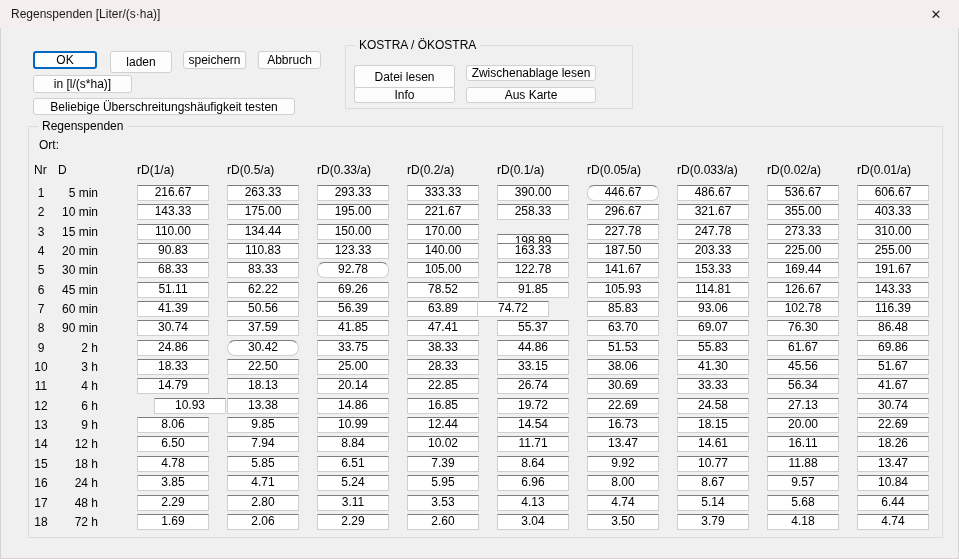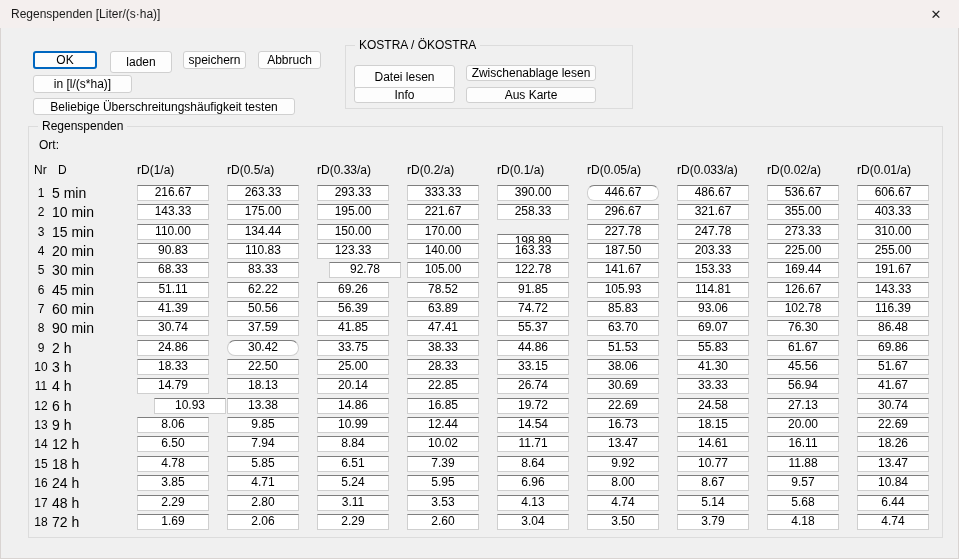--- a/index.html
+++ b/index.html
@@ -22,21 +22,21 @@
   .ort-label{position:absolute;font-size:12px;}
   .ort-input{position:absolute;box-sizing:border-box;background:#ffffff;border:1px solid #e4e4e4;
              border-bottom:2px solid #0077d4;display:flex;align-items:center;padding-left:1px;}
   .ort-input .sel{background:#0078d7;color:#ffffff;padding:0 2px;font-size:12px;line-height:14px;white-space:nowrap;}
   
   .thead{position:absolute;left:0;top:163px;width:100%;height:15px;}
   .th{position:absolute;top:0;font-size:12px;white-space:nowrap;}
   .tbody{position:absolute;left:0;top:185px;width:100%;}
   .trow{position:relative;height:19.35px;}
   .nr{position:absolute;left:28px;top:0;width:26px;height:16px;line-height:16px;text-align:center;font-size:12px;}
-  .dcol{position:absolute;left:52px;top:0;width:46px;height:16px;line-height:16px;text-align:left;font-size:14px;white-space:nowrap;}
+  .dcol{position:absolute;left:52px;top:0;width:46px;height:16px;line-height:16px;text-align:right;font-size:12px;white-space:nowrap;}
   .cell{position:absolute;top:0;width:72px;height:16px;box-sizing:border-box;background:#ffffff;
         border:1px solid #cfcfcf;border-top:1px solid #7e7e7e;
         text-align:center;font-size:12px;line-height:13px;}
 </style>
 </head>
 <body>
 
 <div class="dialog">
 
   <div class="titlebar">
@@ -130,21 +130,21 @@
         <div class="cell" style="left: 587px;">187.50</div>
         <div class="cell" style="left: 677px;">203.33</div>
         <div class="cell" style="left: 767px;">225.00</div>
         <div class="cell" style="left: 857px;">255.00</div>
       </div>
       <div class="trow">
         <span class="nr">5</span>
         <span class="dcol">30 min</span>
         <div class="cell" style="left: 137px;">68.33</div>
         <div class="cell" style="left: 227px;">83.33</div>
-        <div class="cell" style="left: 329px;">92.78</div>
+        <div class="cell" style="left: 317px; border-radius: 7px;">92.78</div>
         <div class="cell" style="left: 407px;">105.00</div>
         <div class="cell" style="left: 497px;">122.78</div>
         <div class="cell" style="left: 587px;">141.67</div>
         <div class="cell" style="left: 677px;">153.33</div>
         <div class="cell" style="left: 767px;">169.44</div>
         <div class="cell" style="left: 857px;">191.67</div>
       </div>
       <div class="trow">
         <span class="nr">6</span>
         <span class="dcol">45 min</span>
@@ -158,21 +158,21 @@
         <div class="cell" style="left: 767px;">126.67</div>
         <div class="cell" style="left: 857px;">143.33</div>
       </div>
       <div class="trow">
         <span class="nr">7</span>
         <span class="dcol">60 min</span>
         <div class="cell" style="left: 137px;">41.39</div>
         <div class="cell" style="left: 227px;">50.56</div>
         <div class="cell" style="left: 317px;">56.39</div>
         <div class="cell" style="left: 407px;">63.89</div>
-        <div class="cell" style="left: 497px;">74.72</div>
+        <div class="cell" style="left: 477px;">74.72</div>
         <div class="cell" style="left: 587px;">85.83</div>
         <div class="cell" style="left: 677px;">93.06</div>
         <div class="cell" style="left: 767px;">102.78</div>
         <div class="cell" style="left: 857px;">116.39</div>
       </div>
       <div class="trow">
         <span class="nr">8</span>
         <span class="dcol">90 min</span>
         <div class="cell" style="left: 137px;">30.74</div>
         <div class="cell" style="left: 227px;">37.59</div>
@@ -213,21 +213,21 @@
       <div class="trow">
         <span class="nr">11</span>
         <span class="dcol">4 h</span>
         <div class="cell" style="left: 137px;">14.79</div>
         <div class="cell" style="left: 227px;">18.13</div>
         <div class="cell" style="left: 317px;">20.14</div>
         <div class="cell" style="left: 407px;">22.85</div>
         <div class="cell" style="left: 497px;">26.74</div>
         <div class="cell" style="left: 587px;">30.69</div>
         <div class="cell" style="left: 677px;">33.33</div>
-        <div class="cell" style="left: 767px;">56.94</div>
+        <div class="cell" style="left: 767px;">56.34</div>
         <div class="cell" style="left: 857px;">41.67</div>
       </div>
       <div class="trow">
         <span class="nr">12</span>
         <span class="dcol">6 h</span>
         <div class="cell" style="left: 154px;">10.93</div>
         <div class="cell" style="left: 227px;">13.38</div>
         <div class="cell" style="left: 317px;">14.86</div>
         <div class="cell" style="left: 407px;">16.85</div>
         <div class="cell" style="left: 497px;">19.72</div>

